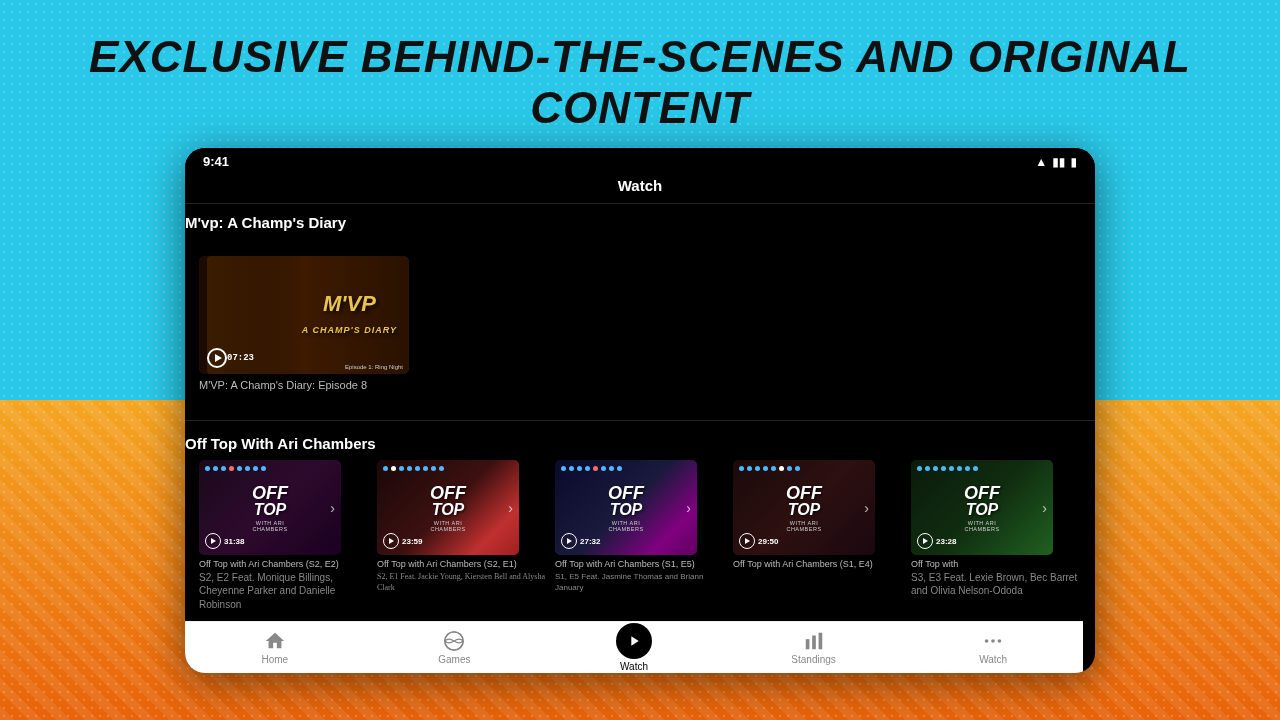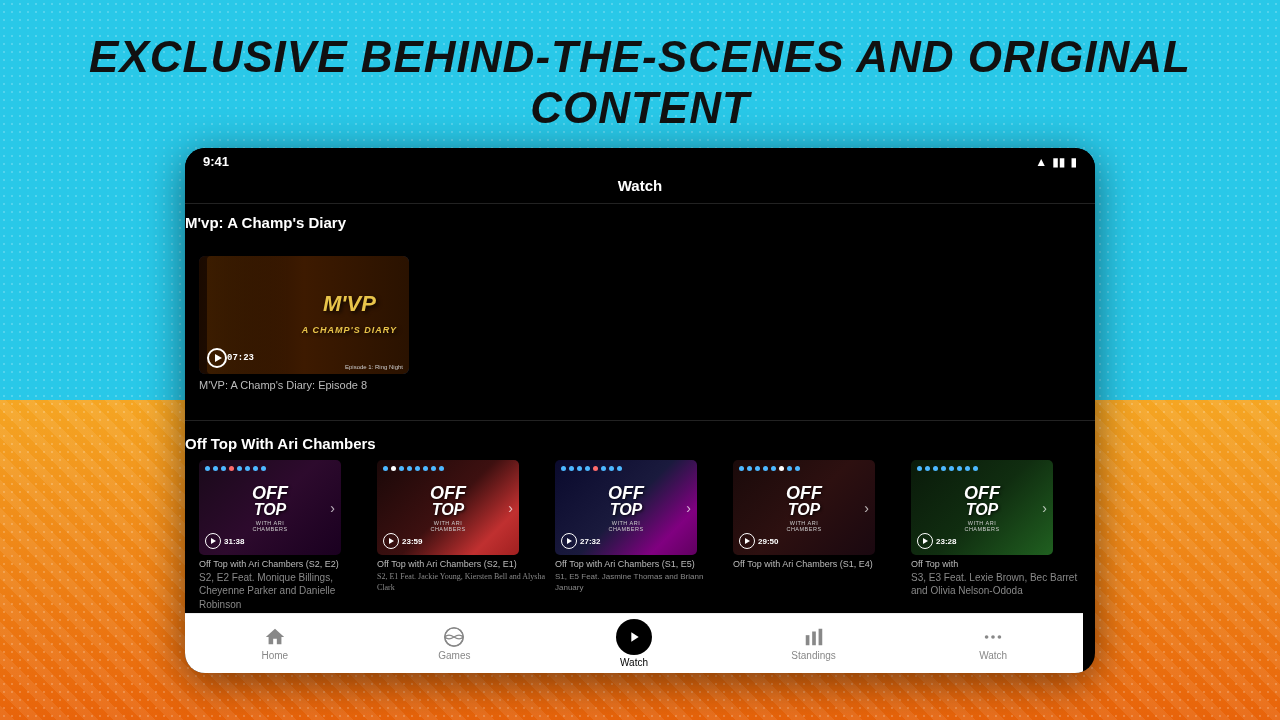--- a/index.html
+++ b/index.html
@@ -340,21 +340,21 @@
       font-size: 9px;
       padding: 4px 0 0;
       line-height: 1.3;
     }
 
     
     .bottom-nav {
       position: absolute;
       bottom: 0;
       left: 0; right: 12px;
-      height: 60px;
+      height: 52px;
       background: #fff;
       border-top: 1px solid #eee;
       display: flex;
       align-items: center;
       justify-content: space-around;
     }
     .nav-item {
       display: flex;
       flex-direction: column;
       align-items: center;

